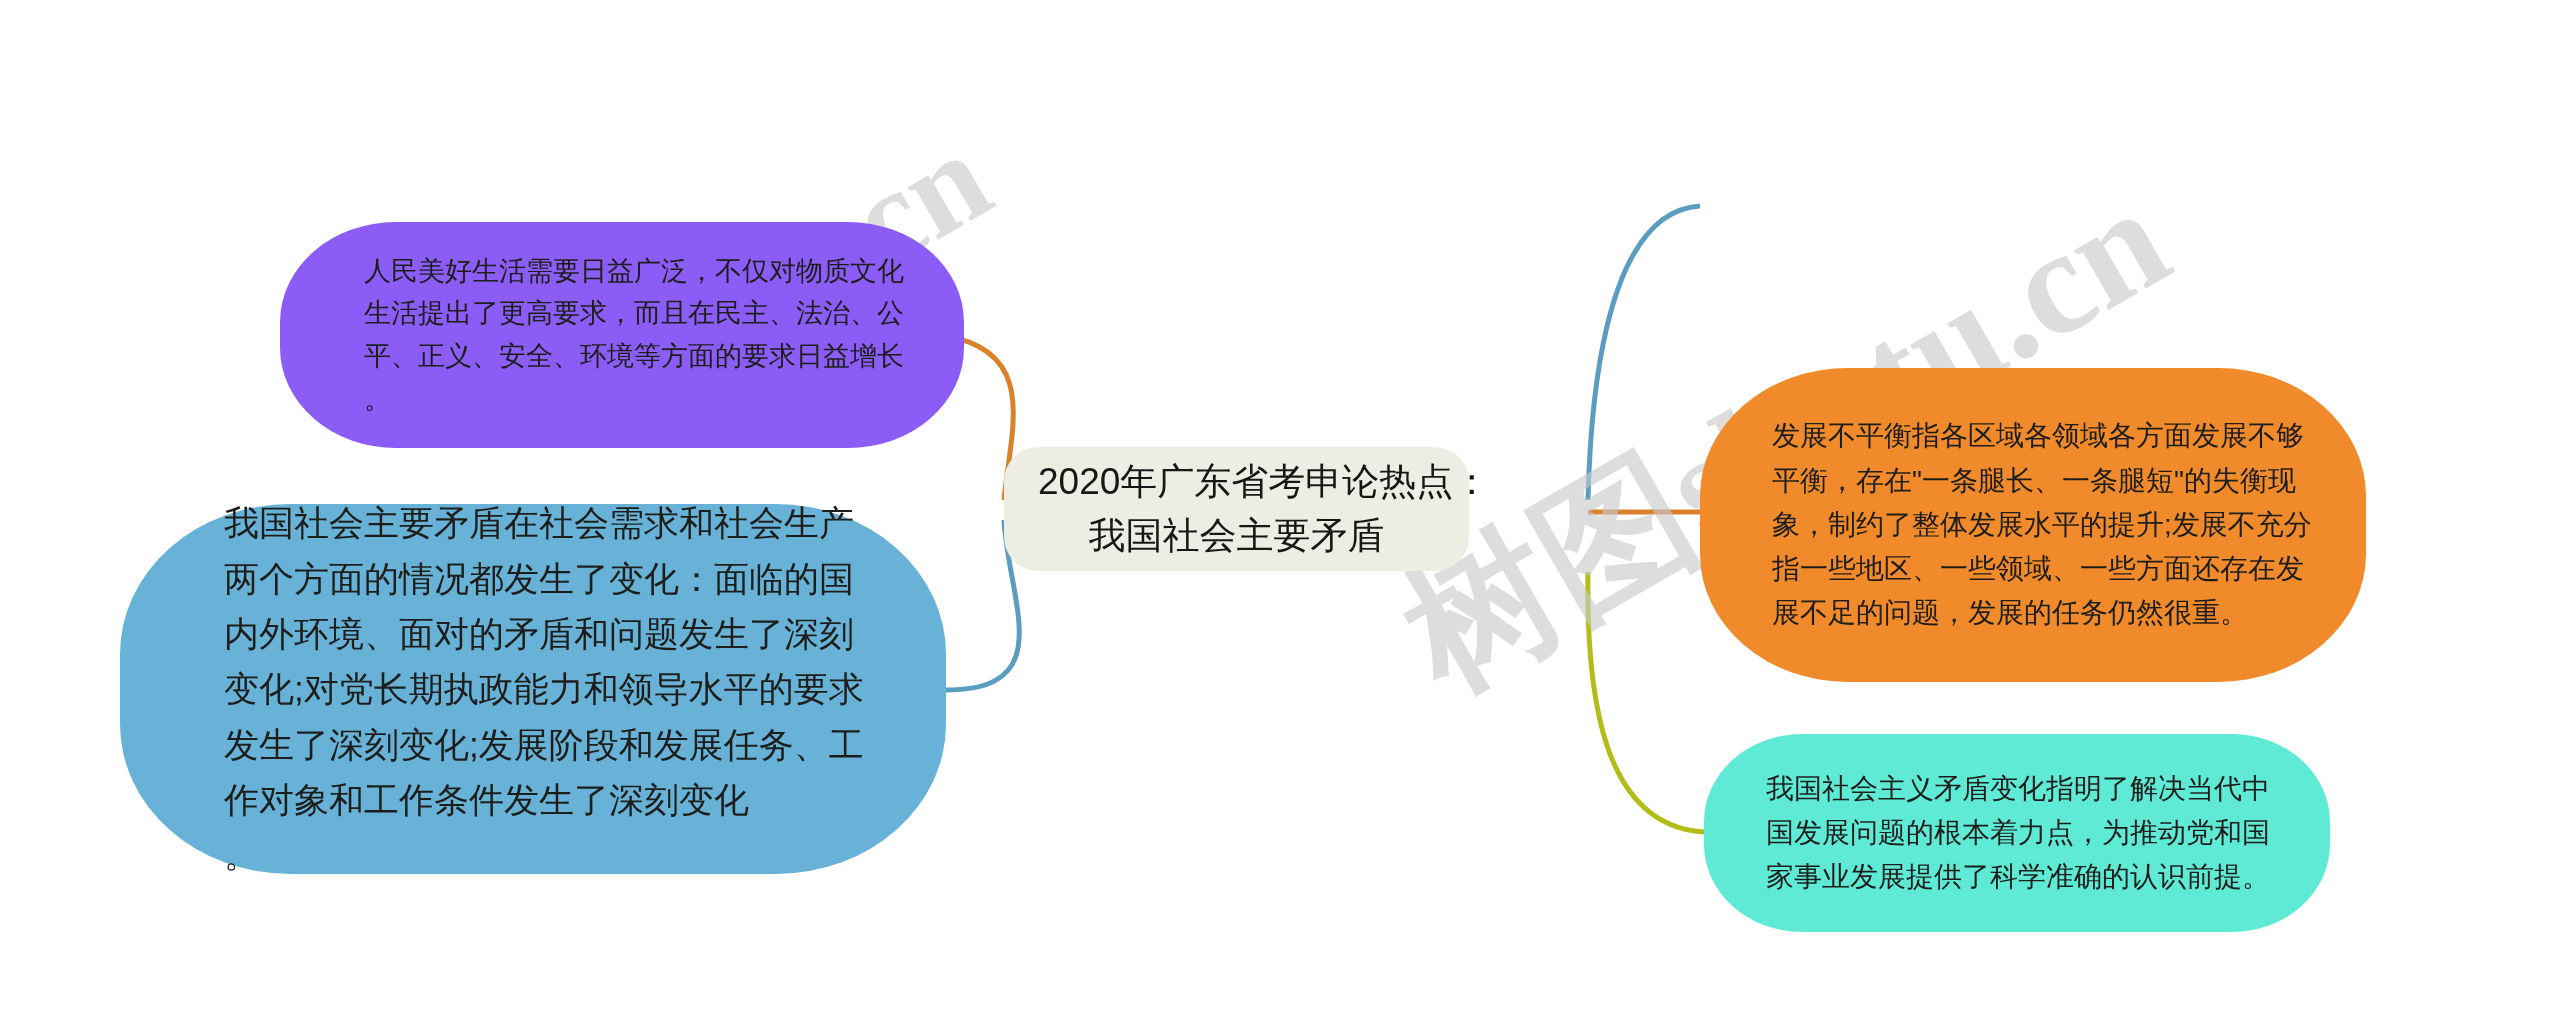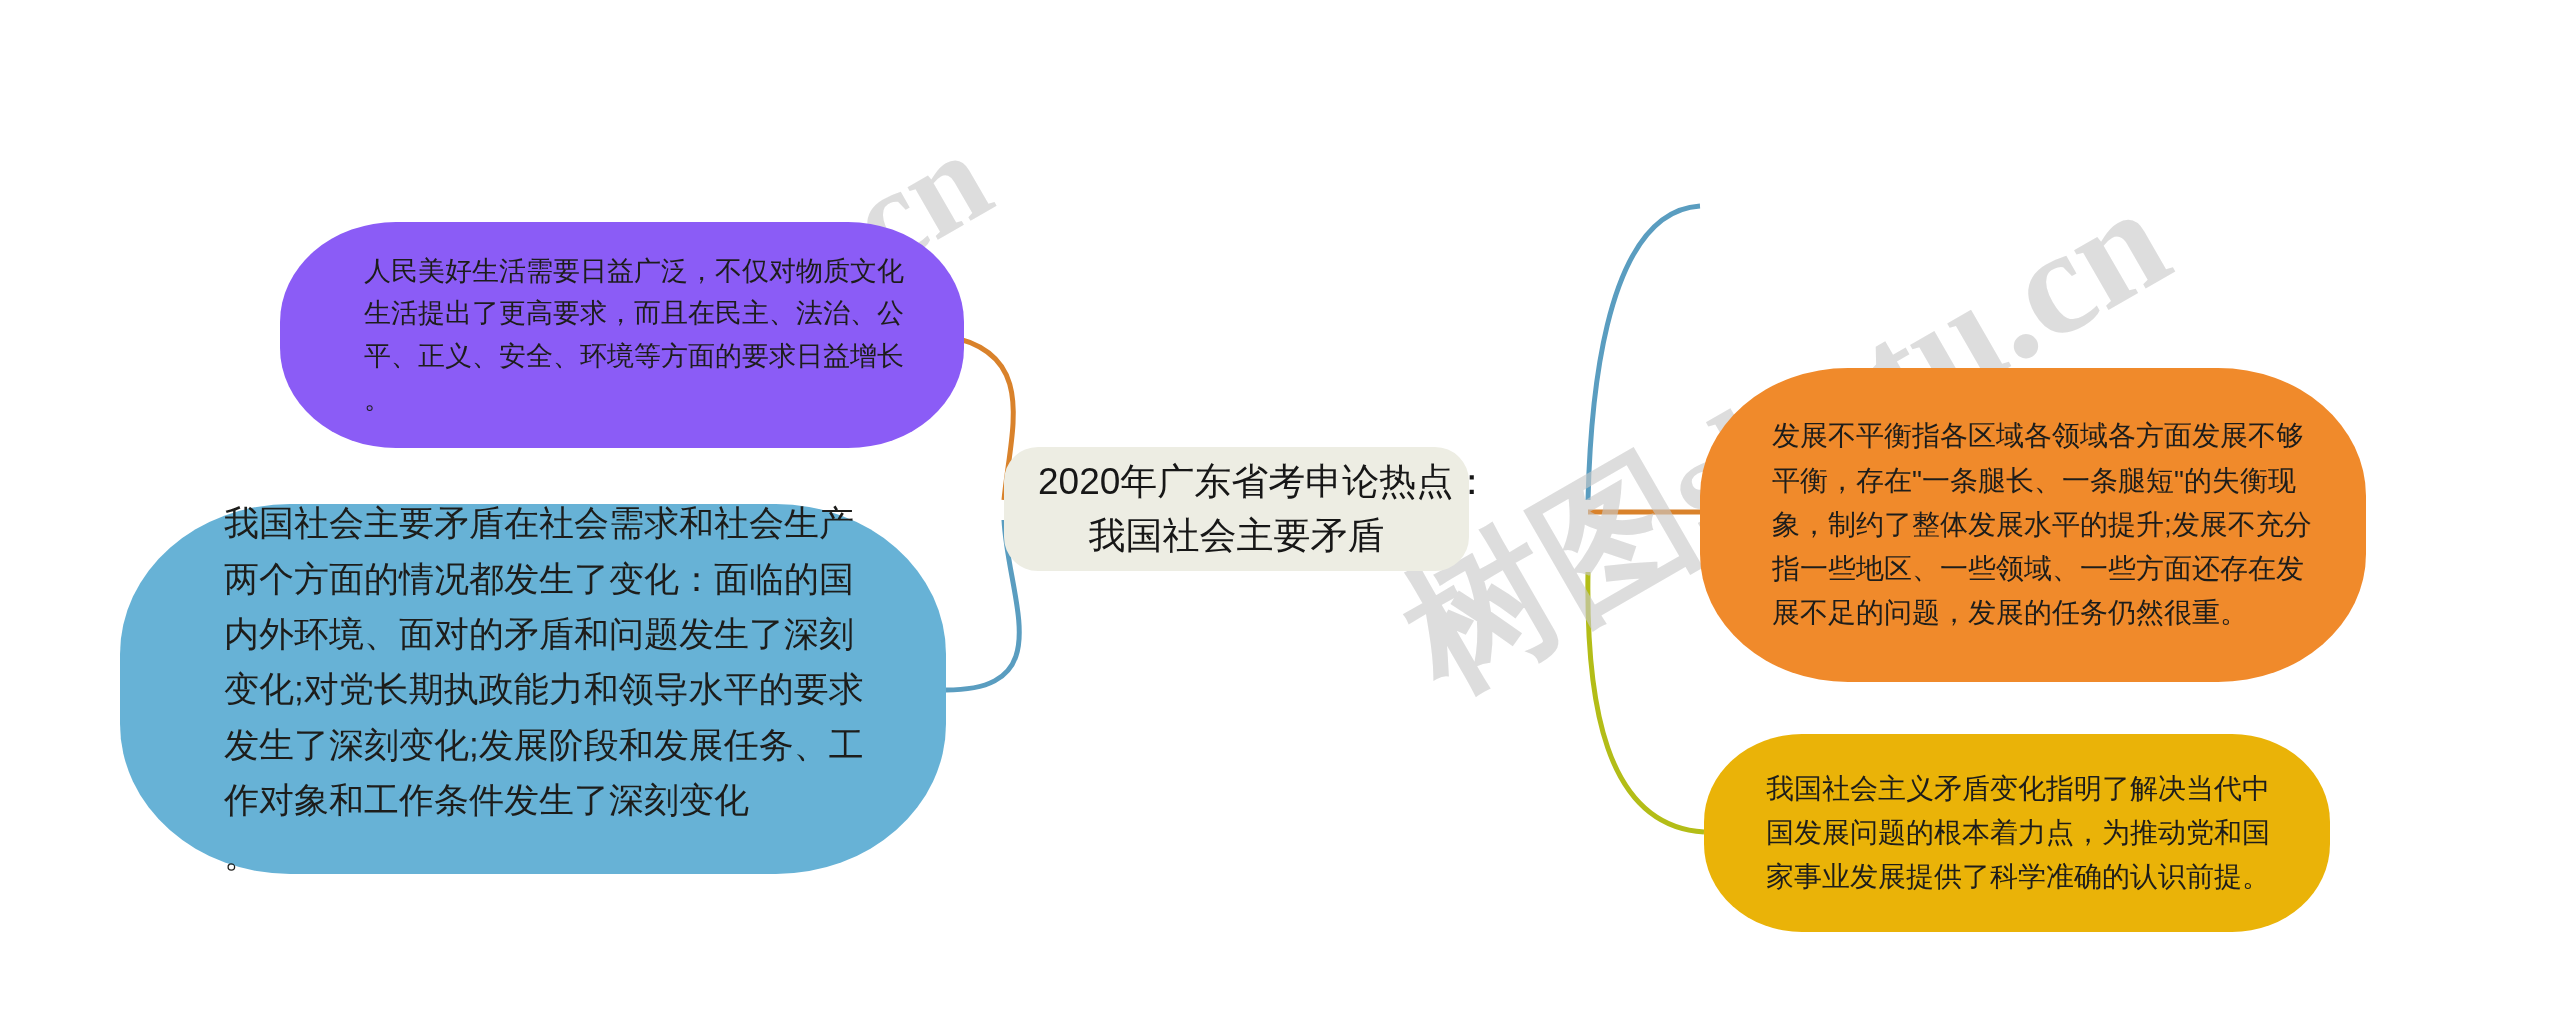--- a/index.html
+++ b/index.html
@@ -129,21 +129,21 @@
     background: #F08A2B;
     border-radius: 148px / 128px;
     padding: 12px 42px 12px 72px;
   }
   #node-unbalanced .txt { font-size: 28px; }
 
   
   #node-significance {
     left: 1704px; top: 734px;
     width: 626px; height: 198px;
-    background: #eab308;
+    background: #5eead4;
     border-radius: 98px / 88px;
     padding: 12px 42px 12px 62px;
   }
   #node-significance .txt { font-size: 28px; }
 </style>
 </head>
 <body>
 
 <div id="canvas">
 

